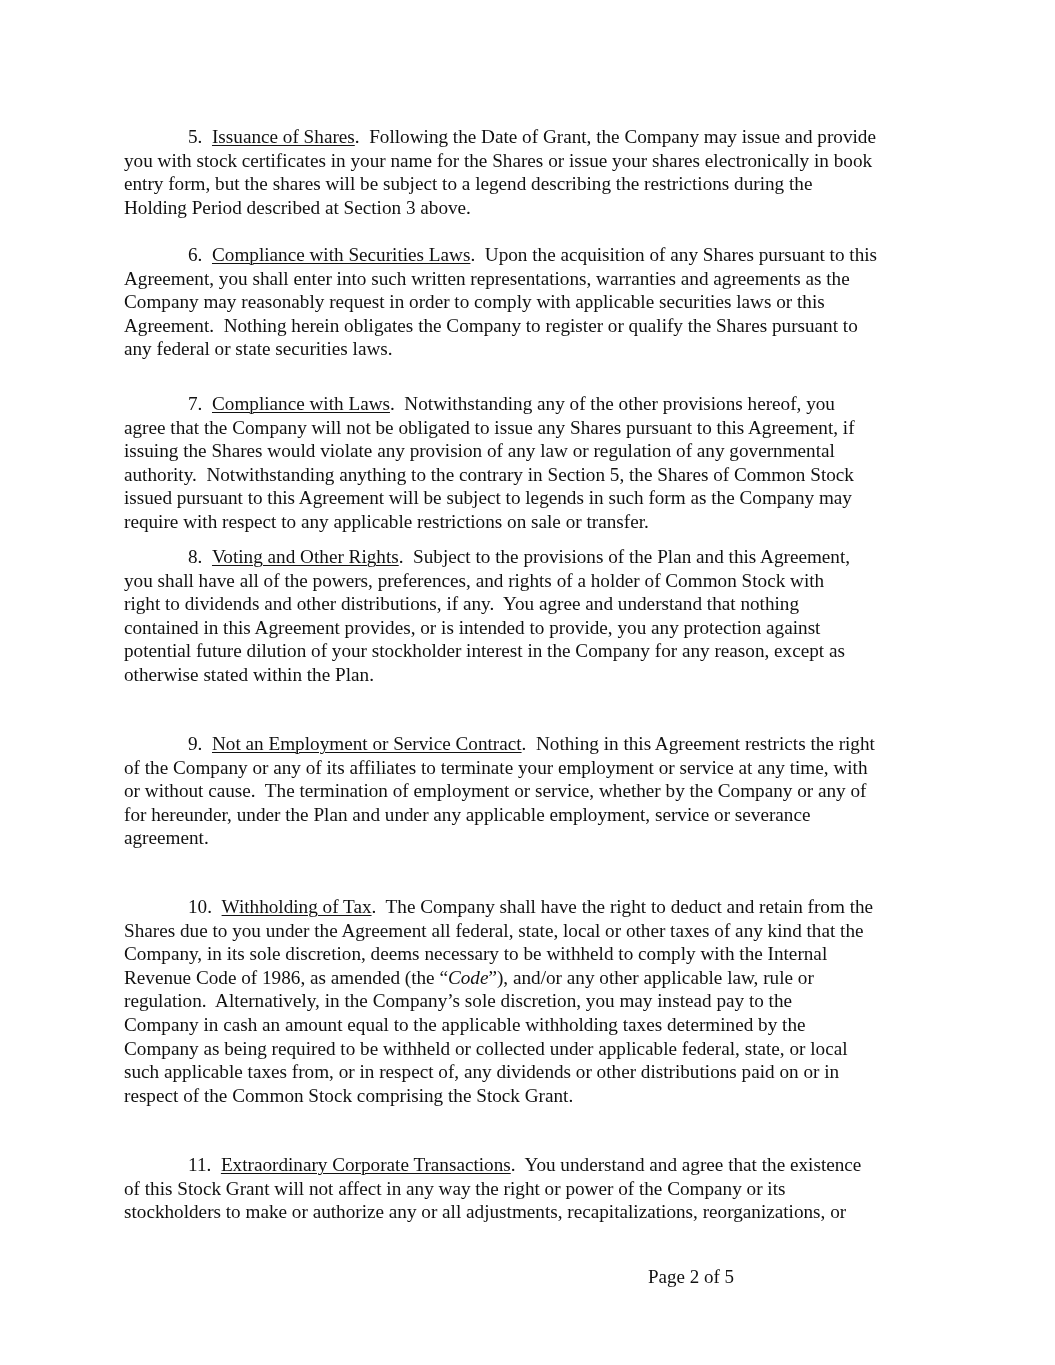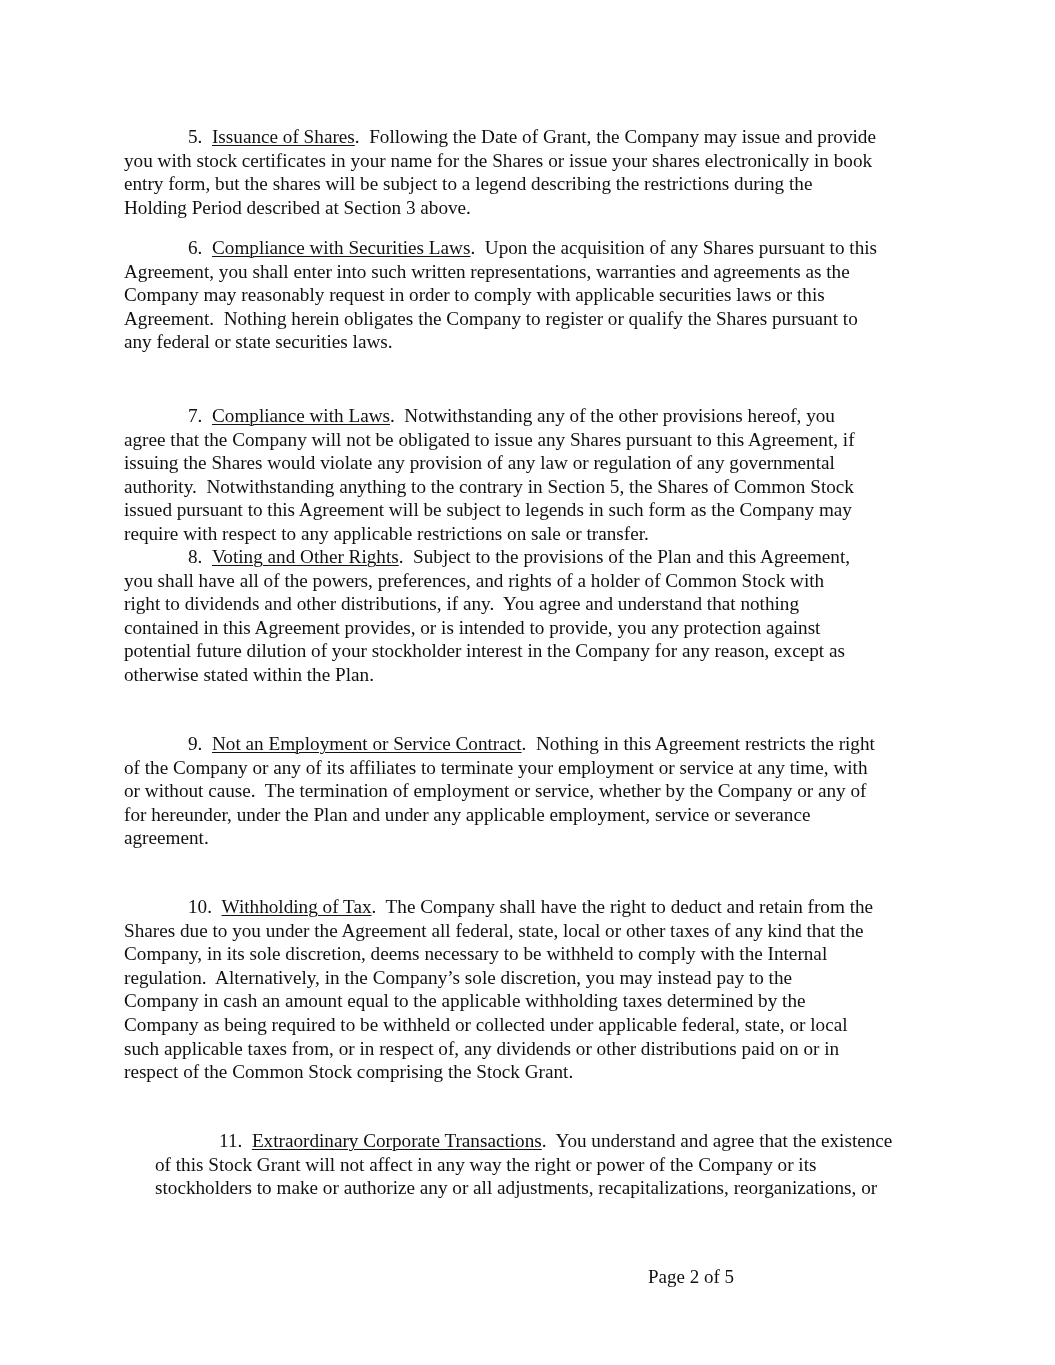--- a/index.html
+++ b/index.html
@@ -21,29 +21,29 @@
 
 <div class="page">
 
   <div class="para" style="top:125px;">
     <span class="line first"><span>5.</span>&nbsp;&nbsp;<span class="u">Issuance of Shares</span><span style="white-space:pre">.  Following the Date of Grant, the Company may issue and provide</span></span>
     <span class="line">you with stock certificates in your name for the Shares or issue your shares electronically in book</span>
     <span class="line">entry form, but the shares will be subject to a legend describing the restrictions during the</span>
     <span class="line">Holding Period described at Section 3 above.</span>
   </div>
 
-  <div class="para" style="top:236px;">
+  <div class="para" style="top:243px;">
     <span class="line first"><span>6.</span>&nbsp;&nbsp;<span class="u">Compliance with Securities Laws</span><span style="white-space:pre">.  Upon the acquisition of any Shares pursuant to this</span></span>
     <span class="line" style="white-space:pre">Agreement, you shall enter into such written representations, warranties and agreements as the</span>
     <span class="line">Company may reasonably request in order to comply with applicable securities laws or this</span>
     <span class="line" style="white-space:pre">Agreement.  Nothing herein obligates the Company to register or qualify the Shares pursuant to</span>
     <span class="line">any federal or state securities laws.</span>
   </div>
 
-  <div class="para" style="top:404px;">
+  <div class="para" style="top:392px;">
     <span class="line first"><span>7.</span>&nbsp;&nbsp;<span class="u">Compliance with Laws</span><span style="white-space:pre">.  Notwithstanding any of the other provisions hereof, you</span></span>
     <span class="line">agree that the Company will not be obligated to issue any Shares pursuant to this Agreement, if</span>
     <span class="line">issuing the Shares would violate any provision of any law or regulation of any governmental</span>
     <span class="line" style="white-space:pre">authority.  Notwithstanding anything to the contrary in Section 5, the Shares of Common Stock</span>
     <span class="line">issued pursuant to this Agreement will be subject to legends in such form as the Company may</span>
     <span class="line">require with respect to any applicable restrictions on sale or transfer.</span>
   </div>
 
   <div class="para" style="top:545px;">
     <span class="line first"><span>8.</span>&nbsp;&nbsp;<span class="u">Voting and Other Rights</span><span style="white-space:pre">.  Subject to the provisions of the Plan and this Agreement,</span></span>
@@ -59,28 +59,29 @@
     <span class="line">of the Company or any of its affiliates to terminate your employment or service at any time, with</span>
     <span class="line" style="white-space:pre">or without cause.  The termination of employment or service, whether by the Company or any of</span>
     <span class="line">for hereunder, under the Plan and under any applicable employment, service or severance</span>
     <span class="line">agreement.</span>
   </div>
 
   <div class="para" style="top:895px;">
     <span class="line first"><span>10.</span>&nbsp;&nbsp;<span class="u">Withholding of Tax</span><span style="white-space:pre">.  The Company shall have the right to deduct and retain from the</span></span>
     <span class="line">Shares due to you under the Agreement all federal, state, local or other taxes of any kind that the</span>
     <span class="line">Company, in its sole discretion, deems necessary to be withheld to comply with the Internal</span>
+    <span class="line"><span>Revenue Code of 1986, as amended (the “</span><em>Code</em><span>”), and/or any other applicable law, rule or</span></span>
     <span class="line" style="white-space:pre">regulation.  Alternatively, in the Company’s sole discretion, you may instead pay to the</span>
     <span class="line">Company in cash an amount equal to the applicable withholding taxes determined by the</span>
     <span class="line">Company as being required to be withheld or collected under applicable federal, state, or local</span>
     <span class="line">such applicable taxes from, or in respect of, any dividends or other distributions paid on or in</span>
     <span class="line">respect of the Common Stock comprising the Stock Grant.</span>
   </div>
 
-  <div class="para" style="top:1129px;margin-left:31px;">
+  <div class="para" style="top:1153px;">
     <span class="line first"><span>11.</span>&nbsp;&nbsp;<span class="u">Extraordinary Corporate Transactions</span><span style="white-space:pre">.  You understand and agree that the existence</span></span>
     <span class="line">of this Stock Grant will not affect in any way the right or power of the Company or its</span>
     <span class="line">stockholders to make or authorize any or all adjustments, recapitalizations, reorganizations, or</span>
   </div>
 
   <div class="footer">Page 2 of 5</div>
 
 </div>
 
 </body></html>

